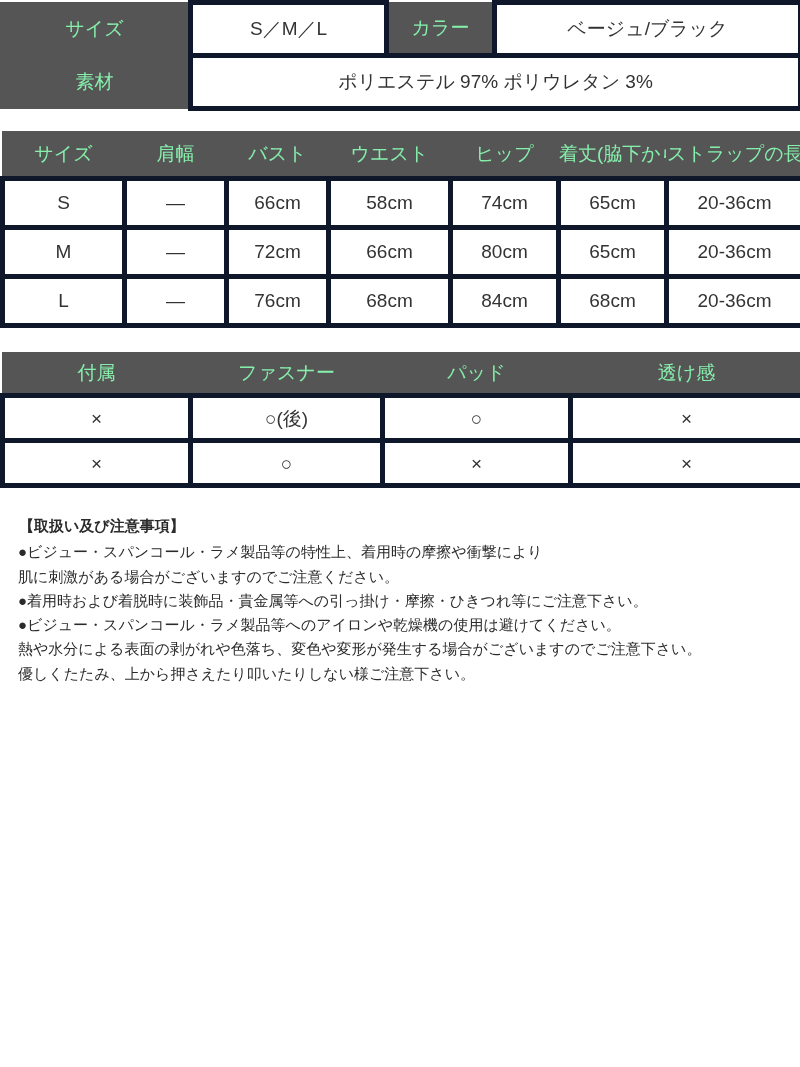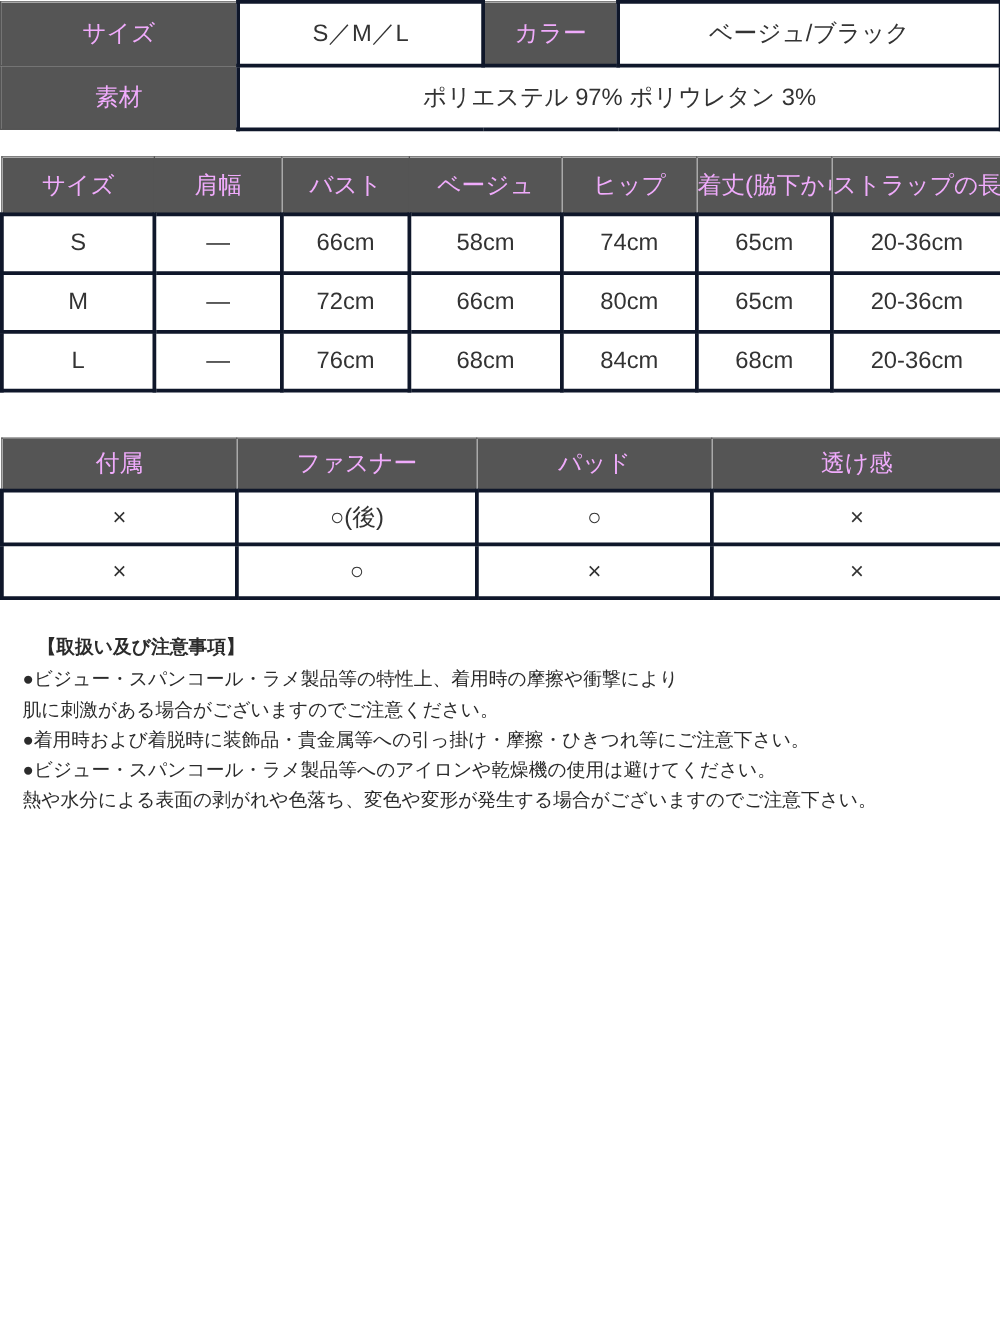--- a/index.html
+++ b/index.html
@@ -21,32 +21,32 @@
     background: #ffffff;
     box-sizing: border-box;
   }
 
   
   table {
     border-collapse: collapse;
     table-layout: fixed;
   }
   td {
-    border: 3px solid #0f172a;
+    border: 5px solid #0f172a;
     text-align: center;
     vertical-align: middle;
     font-size: 19px;
     color: #333333;
     padding: 0;
     white-space: nowrap;
     overflow: hidden;
   }
   td.head {
     background: #555555;
-    color: #f0abfc;
+    color: #86efac;
     font-weight: normal;
     border: 1px solid #555555;
   }
 
   
   .spec-table {
     width: 800px;
     margin: 0;
   }
   .spec-table td {
@@ -64,21 +64,21 @@
   .meas-table td {
     height: 44px;
     font-size: 19px;
   }
   .meas-table td.head {
     height: 44px;
   }
 
   
   .attr-wrap {
-    margin-top: 36px;
+    margin-top: 24px;
     width: 636px;
   }
   .attr-table {
     width: 800px;
   }
   .attr-table td {
     height: 40px;
     font-size: 19px;
   }
   .mark {
@@ -89,21 +89,21 @@
   
   .notes {
     margin-top: 26px;
     padding: 0 14px 0 18px;
     font-size: 15px;
     line-height: 1.62;
     color: #2b2b2b;
   }
   .notes .note-title {
     font-weight: bold;
-    margin: 0 0 2px 12px;
+    margin: 0 0 2px 1px;
     font-family: Liberation Serif, serif;
   }
   .notes p {
     margin: 0;
     white-space: pre-wrap;
   }
 </style>
 </head>
 <body>
 
@@ -139,21 +139,21 @@
         <col style="width:122px">
         <col style="width:108px">
         <col style="width:108px">
         <col style="width:136px">
       </colgroup>
       <tbody>
         <tr>
           <td class="head">サイズ</td>
           <td class="head">肩幅</td>
           <td class="head">バスト</td>
-          <td class="head">ベージュ</td>
+          <td class="head">ウエスト</td>
           <td class="head">ヒップ</td>
           <td class="head">着丈(脇下から)</td>
           <td class="head">ストラップの長さ</td>
         </tr>
         <tr>
           <td>S</td>
           <td>—</td>
           <td>66cm</td>
           <td>58cm</td>
           <td>74cm</td>
@@ -213,15 +213,16 @@
     </table>
   </div>
 
   <div class="notes">
     <p class="note-title">【取扱い及び注意事項】</p>
     <p>●ビジュー・スパンコール・ラメ製品等の特性上、着用時の摩擦や衝撃により</p>
     <p>肌に刺激がある場合がございますのでご注意ください。</p>
     <p>●着用時および着脱時に装飾品・貴金属等への引っ掛け・摩擦・ひきつれ等にご注意下さい。</p>
     <p>●ビジュー・スパンコール・ラメ製品等へのアイロンや乾燥機の使用は避けてください。</p>
     <p>熱や水分による表面の剥がれや色落ち、変色や変形が発生する場合がございますのでご注意下さい。</p>
+    <p>優しくたたみ、上から押さえたり叩いたりしない様ご注意下さい。</p>
   </div>
 
 </div>
 
 </body></html>

